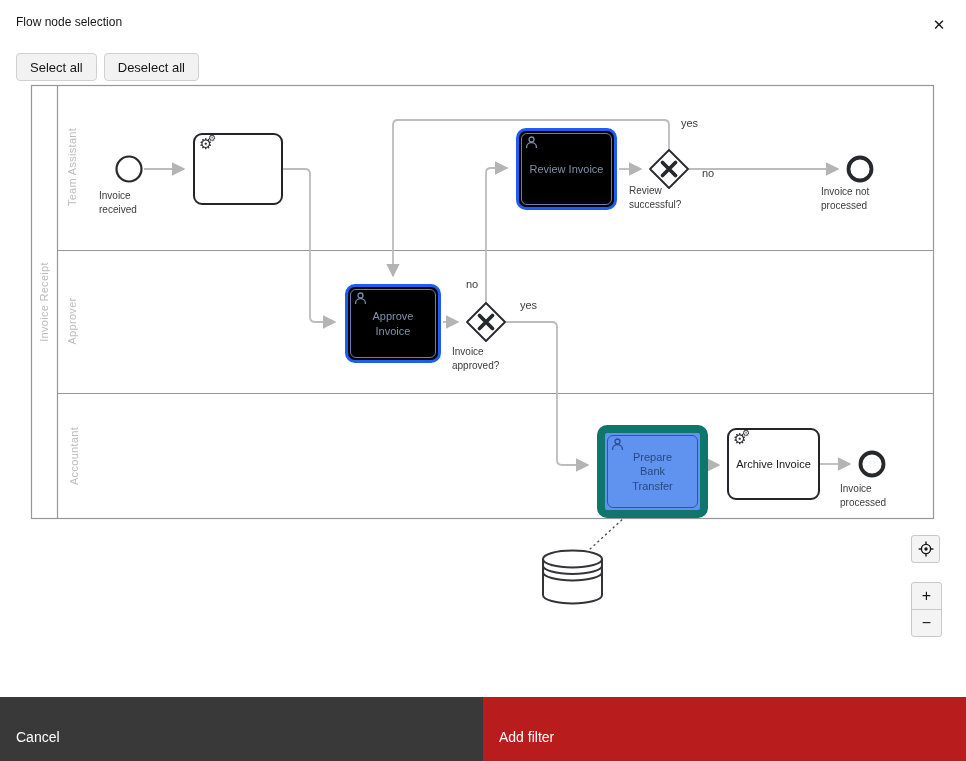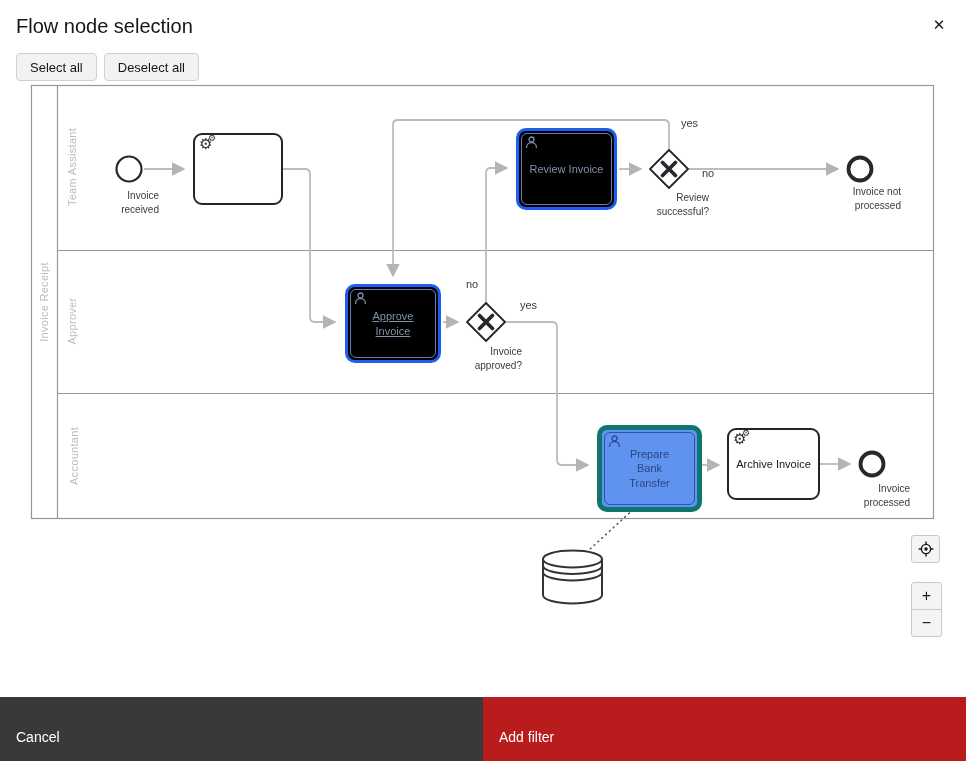--- a/index.html
+++ b/index.html
@@ -1,44 +1,44 @@
 <!DOCTYPE html>
 <html><head>
 <meta charset="utf-8">
 <style>
   html,body{margin:0;padding:0;}
   body{
     width:966px;height:761px;position:relative;overflow:hidden;
     background:#ffffff;font-family:"Liberation Sans",sans-serif;color:#161616;
   }
   
-  .title{position:absolute;left:16px;top:15px;font-size:20px;font-weight:400;color:#161616;}
+  .title{position:absolute;left:16px;top:15px;font-size:12px;font-weight:400;color:#161616;}
   .close-btn{position:absolute;right:12px;top:10px;width:30px;height:30px;border:none;background:transparent;
     font-size:15px;color:#161616;cursor:pointer;line-height:30px;text-align:center;padding:0;}
   .action-bar{position:absolute;left:16px;top:53px;display:flex;gap:7px;}
   .btn-secondary{background:#f2f2f2;border:1px solid #d0d0d0;border-radius:4px;height:28px;
     font-family:inherit;font-size:13px;color:#161616;padding:0 13px;cursor:pointer;}
   
   .canvas{position:absolute;left:0;top:0;width:966px;height:697px;}
   svg.layer{position:absolute;left:0;top:0;}
   .rlabel{position:absolute;transform:translate(-50%,-50%) rotate(-90deg);font-size:11px;color:#bdbdbd;
     white-space:nowrap;letter-spacing:.3px;}
-  .nlabel{position:absolute;font-size:10px;color:#3b3b3b;text-align:right;line-height:1.35;}
+  .nlabel{position:absolute;font-size:10px;color:#3b3b3b;text-align:left;line-height:1.35;}
   .elabel{position:absolute;font-size:11px;color:#3b3b3b;}
   
   .task{position:absolute;border:2px solid #24242b;border-radius:9px;background:#ffffff;
     display:flex;align-items:center;justify-content:center;text-align:center;
     font-size:11px;color:#17171d;cursor:pointer;box-sizing:content-box;}
   .task .lbl{line-height:1.3;}
   .gear{position:absolute;top:1px;left:4px;font-size:15px;line-height:1;color:#2e2e36;}
   .gear-sm{position:absolute;top:-1px;left:13px;font-size:9px;line-height:1;color:#2e2e36;}
   .picon{position:absolute;top:5px;left:6px;}
   .task--sel{border:3px solid #1c5df2;border-radius:10px;background:#000000;color:#8291aa;}
   .task--sel::after{content:"";position:absolute;inset:2px;border:1px solid #687fb6;border-radius:6px;pointer-events:none;}
-  .task--strong{border:5px solid #0f766e;border-radius:10px;background:#6093f0;color:#2c4780;}
+  .task--strong{border:8px solid #0f766e;border-radius:10px;background:#6093f0;color:#2c4780;}
   .task--strong::after{content:"";position:absolute;inset:2px;border:1px solid #2a55ae;border-radius:6px;pointer-events:none;}
   
   .locate-btn{position:absolute;left:911px;top:535px;width:29px;height:28px;background:#f4f4f4;
     border:1px solid #c9c9c9;border-radius:3px;cursor:pointer;display:flex;align-items:center;justify-content:center;padding:0;}
   .zoom-group{position:absolute;left:911px;top:582px;width:29px;height:53px;background:#f4f4f4;
     border:1px solid #c9c9c9;border-radius:3px;display:flex;flex-direction:column;}
   .zoom-group button{flex:1;border:none;background:transparent;font-size:16px;color:#161616;cursor:pointer;
     font-family:inherit;line-height:1;padding:0;}
   .zoom-group button:first-child{border-bottom:1px solid #c9c9c9;}
   
@@ -128,39 +128,39 @@
           <path d="M1.5,11 v-0.8 a4.5,4 0 0 1 9,0 V11"></path>
       </svg>
       <span class="lbl" style="width:86px;">Review Invoice</span>
     </div>
 
     <div class="task task--sel" style="left:345px;top:284px;width:90px;height:73px;">
       <svg class="picon" width="13" height="13" viewBox="0 0 12 12" fill="none" stroke="#7d8cae" stroke-width="1.2">
         <circle cx="6" cy="3.2" r="2.3"></circle>
           <path d="M1.5,11 v-0.8 a4.5,4 0 0 1 9,0 V11"></path>
       </svg>
-      <span class="lbl" style="width:58px;text-decoration:underline;">Approve Invoice</span>
+      <span class="lbl" style="width:58px;">Approve Invoice</span>
     </div>
 
     <div class="task task--strong" style="left:597px;top:425px;width:95px;height:77px;">
       <svg class="picon" width="13" height="13" viewBox="0 0 12 12" fill="none" stroke="#2d4b8e" stroke-width="1.2">
         <circle cx="6" cy="3.2" r="2.3"></circle>
           <path d="M1.5,11 v-0.8 a4.5,4 0 0 1 9,0 V11"></path>
       </svg>
       <span class="lbl" style="width:56px;">Prepare Bank Transfer</span>
     </div>
 
     <div class="task" style="left:727px;top:428px;width:89px;height:68px;">
       <span class="gear">⚙</span>
       <span class="gear-sm">⚙</span>
       <span class="lbl" style="width:84px;">Archive Invoice</span>
     </div>
 
     <div class="nlabel" style="left:99px;top:189px;width:60px;">Invoice received</div>
-    <div class="nlabel" style="left:629px;top:191px;width:80px;">Review successful?</div>
+    <div class="nlabel" style="left:629px;top:184px;width:80px;">Review successful?</div>
     <div class="nlabel" style="left:821px;top:185px;width:80px;">Invoice not processed</div>
     <div class="nlabel" style="left:452px;top:345px;width:70px;">Invoice approved?</div>
     <div class="nlabel" style="left:840px;top:482px;width:70px;">Invoice processed</div>
 
     <div class="elabel" style="left:681px;top:117px;">yes</div>
     <div class="elabel" style="left:702px;top:167px;">no</div>
     <div class="elabel" style="left:466px;top:278px;">no</div>
     <div class="elabel" style="left:520px;top:299px;">yes</div>
 
     <button class="locate-btn">

